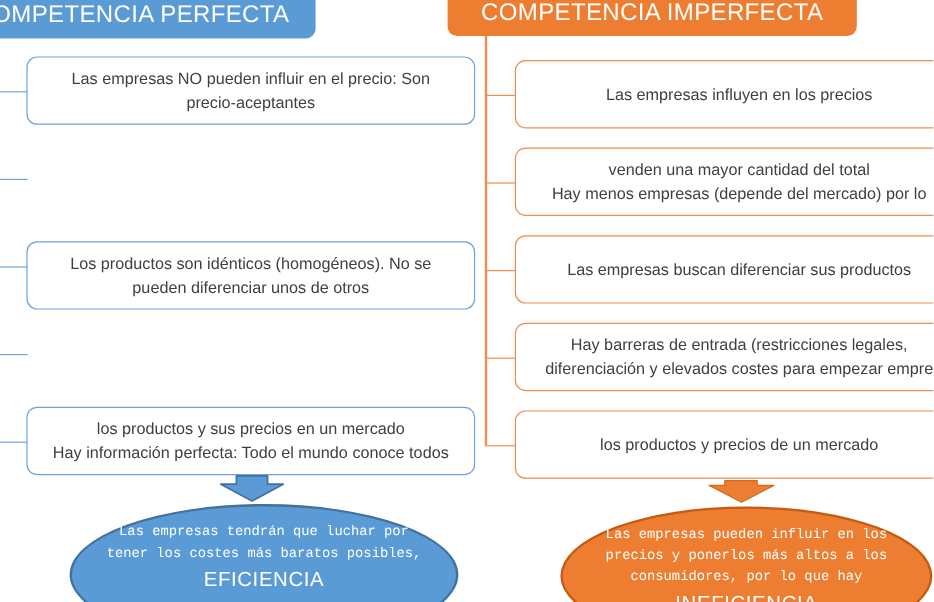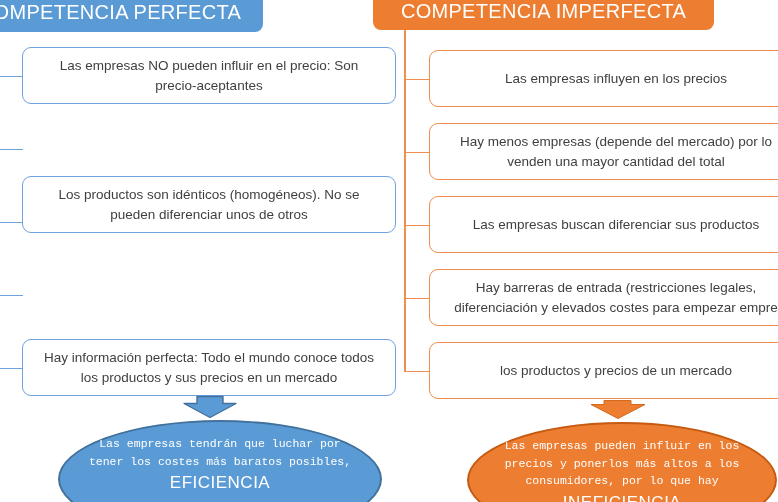--- a/index.html
+++ b/index.html
@@ -61,36 +61,36 @@
   <div class="conn conn-orange" style="top:78.5px"></div>
   <div class="conn conn-orange" style="top:151.5px"></div>
   <div class="conn conn-orange" style="top:224.5px"></div>
   <div class="conn conn-orange" style="top:297.5px"></div>
   <div class="conn conn-orange" style="top:370.5px"></div>
 
   <div class="node node-blue" style="top:47px">
     <div class="nl">Las empresas NO pueden influir en el precio: Son</div>
     <div class="nl">precio-aceptantes</div>
   </div>
-  <div class="node node-blue" style="top:176px">
+  <div class="node node-blue" style="top:201px">
     <div class="nl">Los productos son idénticos (homogéneos). No se</div>
     <div class="nl">pueden diferenciar unos de otros</div>
   </div>
   <div class="node node-blue" style="top:339px">
+    <div class="nl">los productos y sus precios en un mercado</div>
     <div class="nl">Hay información perfecta: Todo el mundo conoce todos</div>
-    <div class="nl">los productos y sus precios en un mercado</div>
   </div>
 
   <div class="node node-orange" style="top:50px">
     <div class="nl">Las empresas influyen en los precios</div>
     <div class="nl"></div>
   </div>
   <div class="node node-orange" style="top:123px">
+    <div class="nl">venden una mayor cantidad del total</div>
     <div class="nl">Hay menos empresas (depende del mercado) por lo</div>
-    <div class="nl">venden una mayor cantidad del total</div>
   </div>
   <div class="node node-orange" style="top:196px">
     <div class="nl">Las empresas buscan diferenciar sus productos</div>
     <div class="nl"></div>
   </div>
   <div class="node node-orange" style="top:269px">
     <div class="nl">Hay barreras de entrada (restricciones legales,</div>
     <div class="nl">diferenciación y elevados costes para empezar empre</div>
   </div>
   <div class="node node-orange" style="top:342px">

